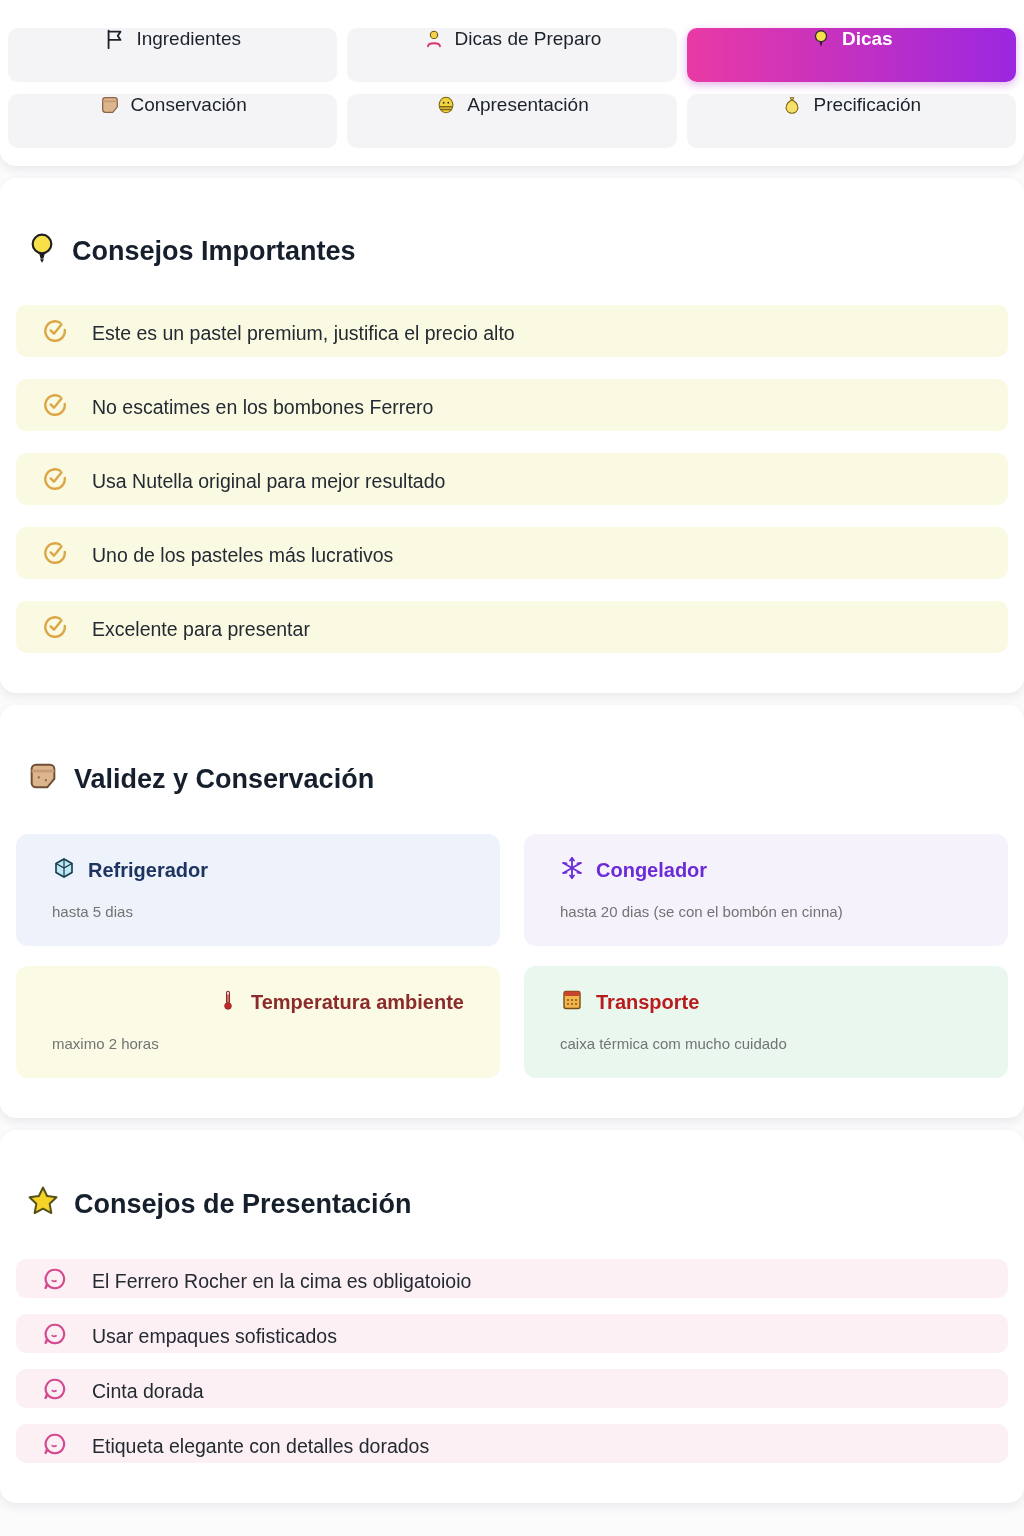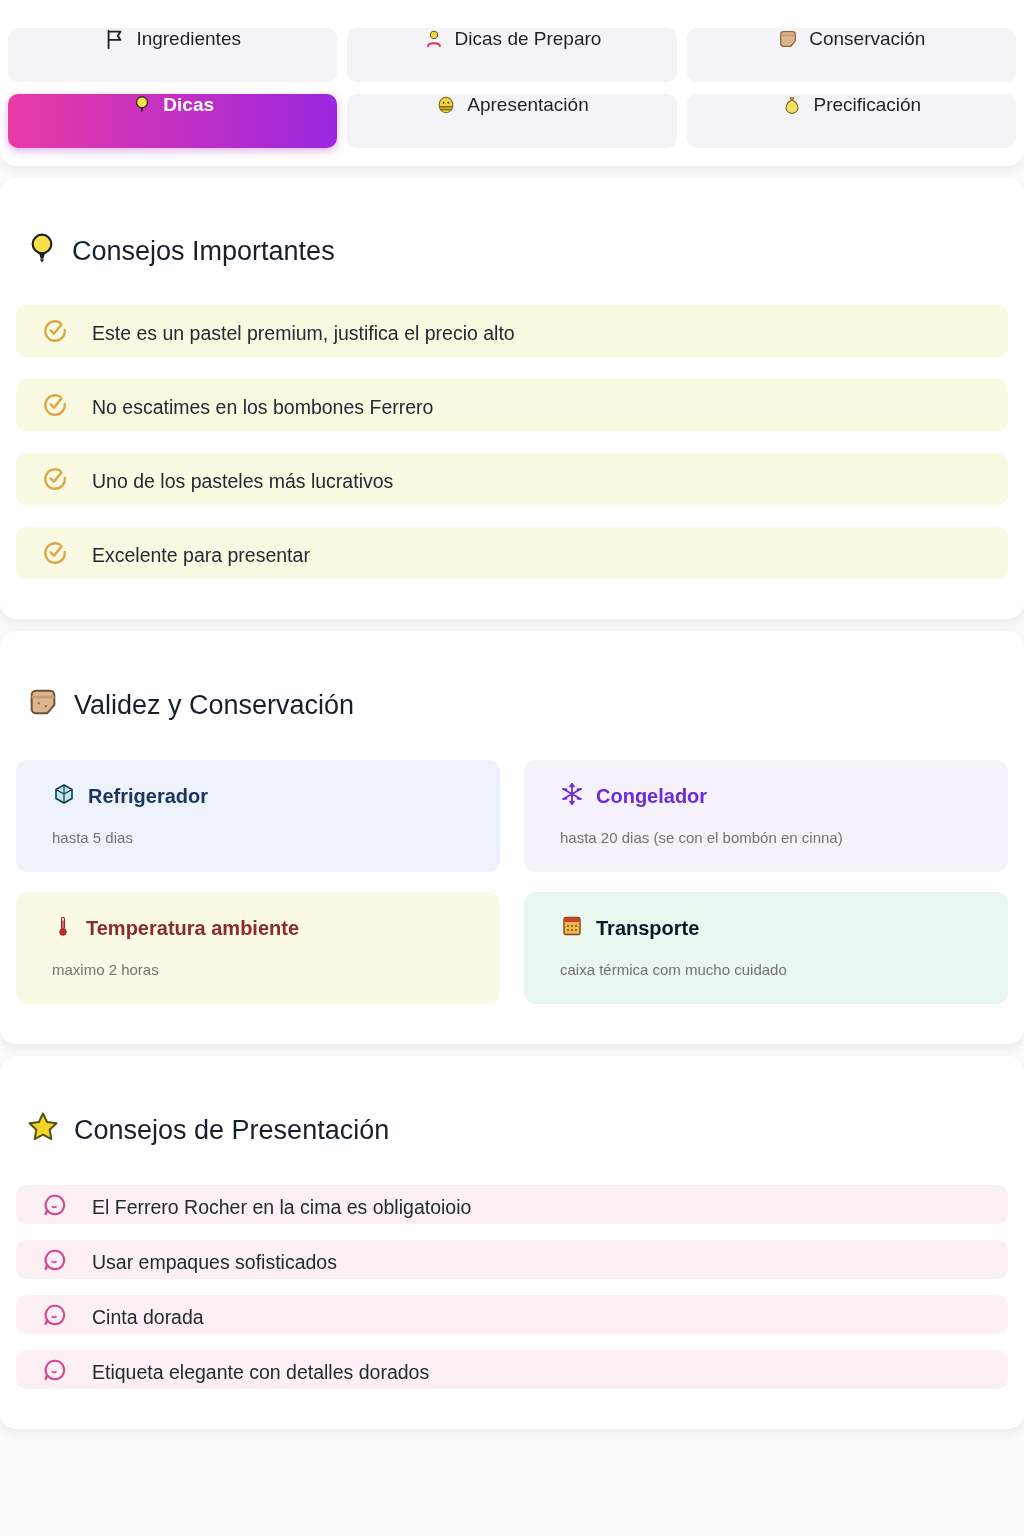--- a/index.html
+++ b/index.html
@@ -49,21 +49,21 @@
   .tab svg { flex: 0 0 auto; }
   
   .section {
     padding: 54px 16px 40px 16px;
   }
   .section-title {
     display: flex;
     align-items: center;
     gap: 14px;
     font-size: 27px;
-    font-weight: normal;
+    font-weight: bold;
     color: #16202c;
     margin: 0 0 34px 10px;
   }
   
   .tip-row {
     display: flex;
     align-items: center;
     gap: 24px;
     border-radius: 10px;
     padding: 5px 20px 0 26px;
@@ -94,23 +94,23 @@
   .cons-card .cc-value {
     margin-top: 18px;
     font-size: 15px;
     color: #737373;
   }
   .cc-blue   { background: #eef3fb; }
   .cc-blue   .cc-head { color: #1d3461; }
   .cc-purple { background: #f6f2fb; }
   .cc-purple .cc-head { color: #6b2bd6; }
   .cc-yellow { background: #fbfae4; }
-  .cc-yellow .cc-head { color: #8c2b2b; }
+  .cc-yellow .cc-head { color: #8c2b2b; justify-content: flex-end; }
   .cc-green  { background: #eaf7ef; }
-  .cc-green  .cc-head { color: #0f172a; text-align: center; }
+  .cc-green  .cc-head { color: #b91c1c; text-align: center; }
 </style>
 </head>
 <body>
 
 <div class="card tabs-card">
   <div class="tabs-grid">
 
     <button class="tab">
       <span>
         <svg width="22" height="22" viewBox="0 0 24 24">
@@ -124,38 +124,38 @@
     <button class="tab">
       <span>
         <svg width="22" height="22" viewBox="0 0 24 24">
             <circle cx="12" cy="7.5" r="4" fill="#f6d24a" stroke="#6b5a17" stroke-width="1.2"></circle>
             <path d="M5.5 20c0-4.5 13-4.5 13 0" fill="none" stroke="#d6336c" stroke-width="2" stroke-linecap="round"></path>
           </svg>
       </span>
       <span>Dicas de Preparo</span>
     </button>
 
+    <button class="tab active">
+      <span>
+        <svg width="22" height="22" viewBox="0 0 24 24">
+            <circle cx="12" cy="9" r="6" fill="#f7e04a" stroke="#2a2a2a" stroke-width="1.4"></circle>
+            <path d="M10.5 15.5h3l-1.5 5z" fill="#1c1c1c"></path>
+          </svg>
+      </span>
+      <span>Dicas</span>
+    </button>
+
     <button class="tab">
       <span>
         <svg width="22" height="22" viewBox="0 0 24 24">
             <path d="M4 7a3 3 0 0 1 3-3h10a3 3 0 0 1 3 3v7l-5 6H7a3 3 0 0 1-3-3z" fill="#ddb58d" stroke="#8a6547" stroke-width="1.4"></path>
             <path d="M4 8h16" stroke="#c59c77" stroke-width="2"></path>
           </svg>
       </span>
       <span>Conservación</span>
-    </button>
-
-    <button class="tab active">
-      <span>
-        <svg width="22" height="22" viewBox="0 0 24 24">
-            <circle cx="12" cy="9" r="6" fill="#f7e04a" stroke="#2a2a2a" stroke-width="1.4"></circle>
-            <path d="M10.5 15.5h3l-1.5 5z" fill="#1c1c1c"></path>
-          </svg>
-      </span>
-      <span>Dicas</span>
     </button>
 
     <button class="tab">
       <span>
         <svg width="22" height="22" viewBox="0 0 24 24">
             <ellipse cx="12" cy="12" rx="7.5" ry="8.5" fill="#f2d33c" stroke="#7a6517" stroke-width="1.2"></ellipse>
             <path d="M5.5 14h13M6 17h12" stroke="#7a6517" stroke-width="1.6"></path>
             <circle cx="9.5" cy="9.5" r="1" fill="#333"></circle>
             <circle cx="14.5" cy="9.5" r="1" fill="#333"></circle>
           </svg>
@@ -203,20 +203,29 @@
       <div class="tip-row yellow">
         <span>
           <svg width="26" height="26" viewBox="0 0 24 24">
             <path d="M21 11a9 9 0 1 1-4.2-6.6" fill="none" stroke="#dca545" stroke-width="2.2" stroke-linecap="round"></path>
             <path d="M8 11.5l3 3 7-8.5" fill="none" stroke="#dca545" stroke-width="2.2" stroke-linecap="round" stroke-linejoin="round"></path>
           </svg>
         </span>
         <span>No escatimes en los bombones Ferrero</span>
       </div>
 
+      <div class="tip-row yellow">
+        <span>
+          <svg width="26" height="26" viewBox="0 0 24 24">
+            <path d="M21 11a9 9 0 1 1-4.2-6.6" fill="none" stroke="#dca545" stroke-width="2.2" stroke-linecap="round"></path>
+            <path d="M8 11.5l3 3 7-8.5" fill="none" stroke="#dca545" stroke-width="2.2" stroke-linecap="round" stroke-linejoin="round"></path>
+          </svg>
+        </span>
+        <span>Usa Nutella original para mejor resultado</span>
+      </div>
 
       <div class="tip-row yellow">
         <span>
           <svg width="26" height="26" viewBox="0 0 24 24">
             <path d="M21 11a9 9 0 1 1-4.2-6.6" fill="none" stroke="#dca545" stroke-width="2.2" stroke-linecap="round"></path>
             <path d="M8 11.5l3 3 7-8.5" fill="none" stroke="#dca545" stroke-width="2.2" stroke-linecap="round" stroke-linejoin="round"></path>
           </svg>
         </span>
         <span>Uno de los pasteles más lucrativos</span>
       </div>

